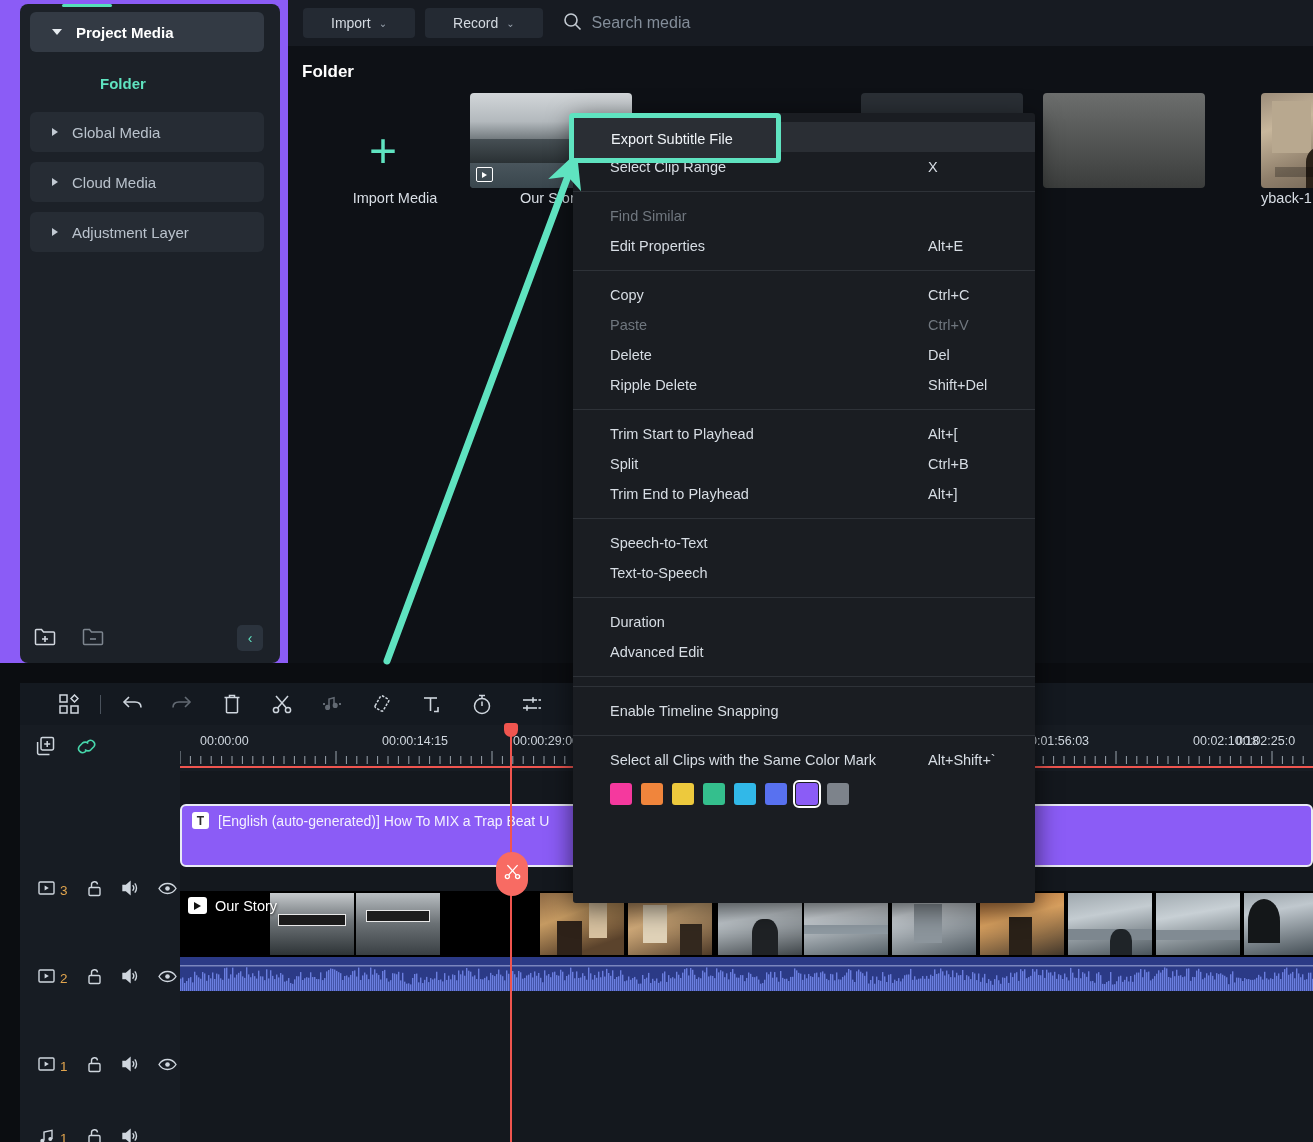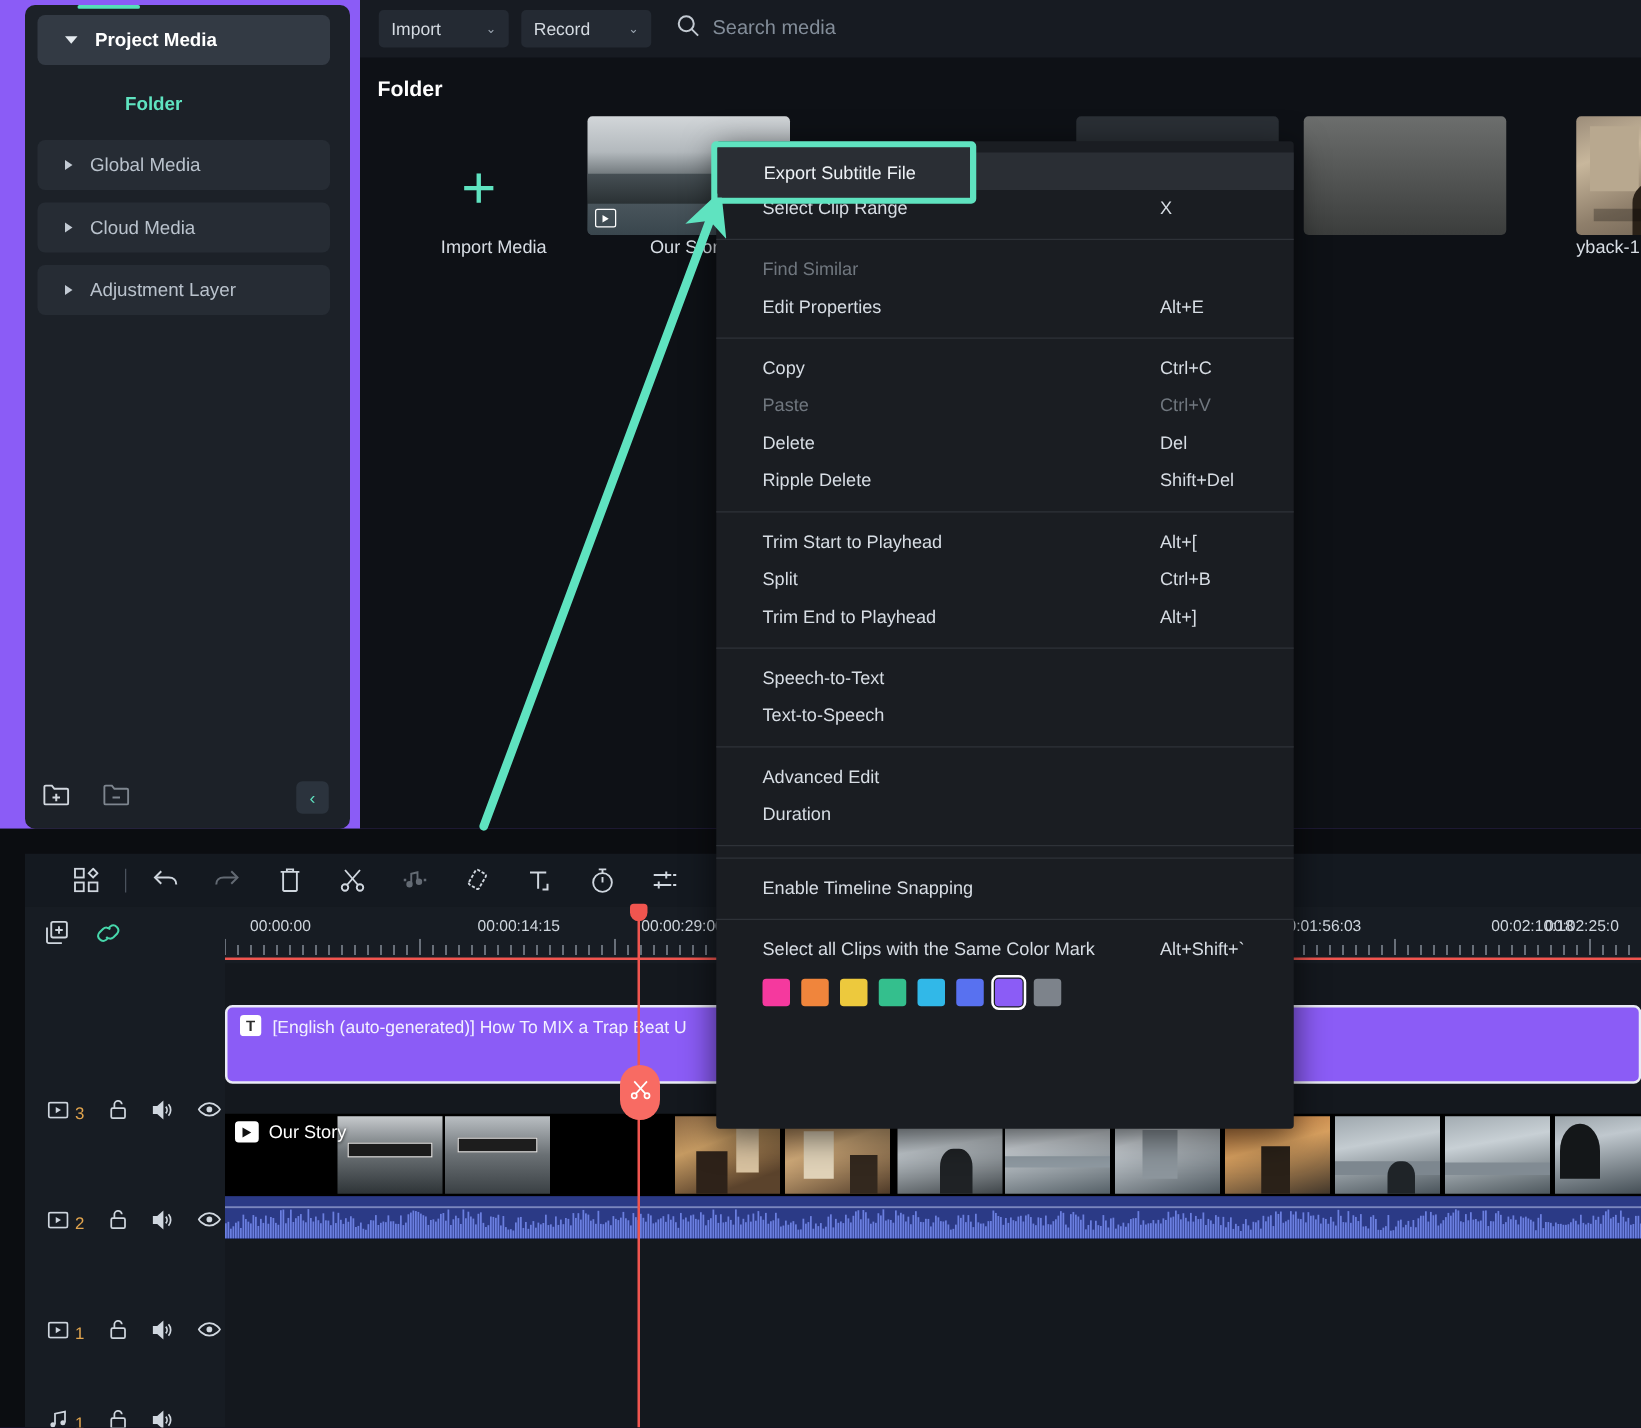--- a/index.html
+++ b/index.html
@@ -75,21 +75,21 @@
     background: #0e1116;
   }
   .media-toolbar {
     position: absolute; left: 0; top: 0; width: 1025px; height: 46px;
     background: #171b22;
     display: flex; align-items: center; padding-left: 15px; gap: 10px;
   }
   .dd {
     height: 30px; min-width: 104px; border-radius: 4px; background: #242a33;
     display: flex; align-items: center; justify-content: space-between;
-    padding: 0 10px; color: #d4dae1; font-size: 14px;
+    padding: 0 28px; color: #d4dae1; font-size: 14px;
   }
   .chev { font-size: 10px; color: #9aa4b0; margin-left: 8px; }
   .search-wrap { display: flex; align-items: center; gap: 10px; margin-left: 10px; }
   .search-input {
     background: transparent; border: none; outline: none;
     color: #c6ccd4; font-size: 16px; font-family: inherit; width: 300px;
   }
   .search-input::placeholder { color: #838d99; }
 
   .folder-title {
@@ -426,24 +426,24 @@
 
     <div class="ctx-item">
       <span>Speech-to-Text</span>
     </div>
     <div class="ctx-item">
       <span>Text-to-Speech</span>
     </div>
     <div class="ctx-sep"></div>
 
     <div class="ctx-item">
+      <span>Duration</span>
+    </div>
+    <div class="ctx-item">
       <span>Advanced Edit</span>
-    </div>
-    <div class="ctx-item">
-      <span>Duration</span>
     </div>
     <div class="ctx-sep"></div>
 
     <div class="ctx-sep"></div>
 
     <div class="ctx-item">
       <span>Enable Timeline Snapping</span>
     </div>
     <div class="ctx-sep"></div>
 

